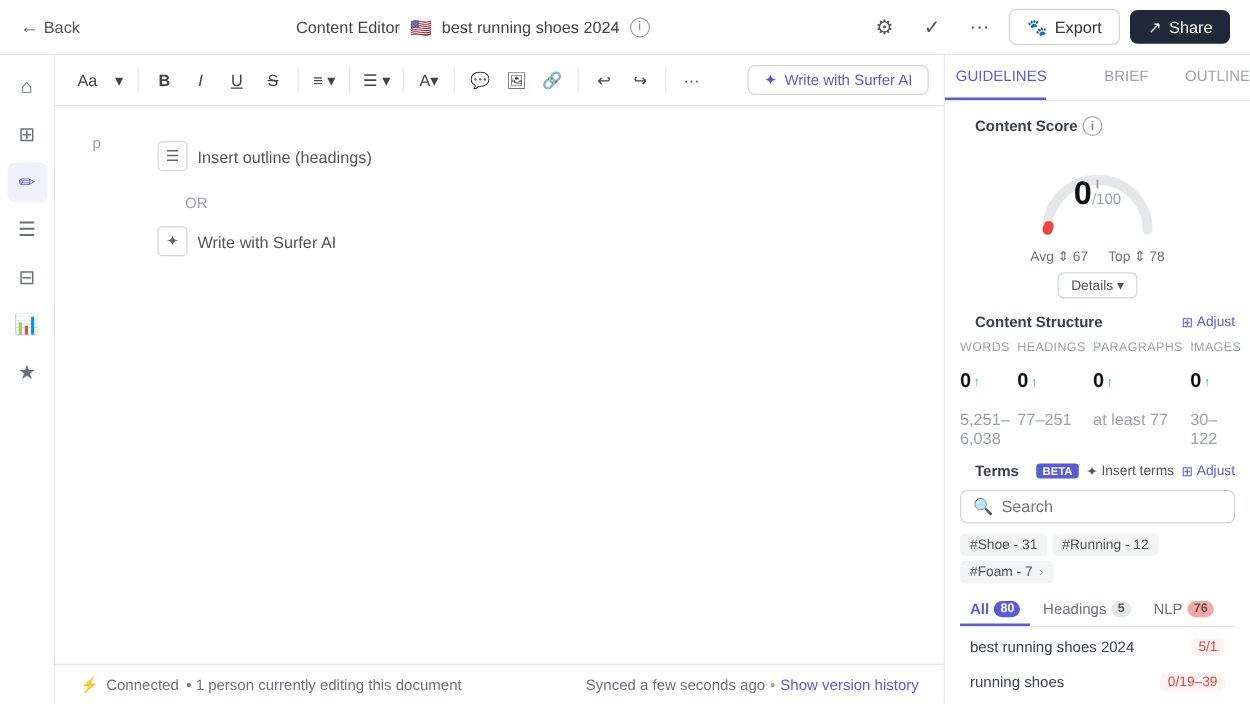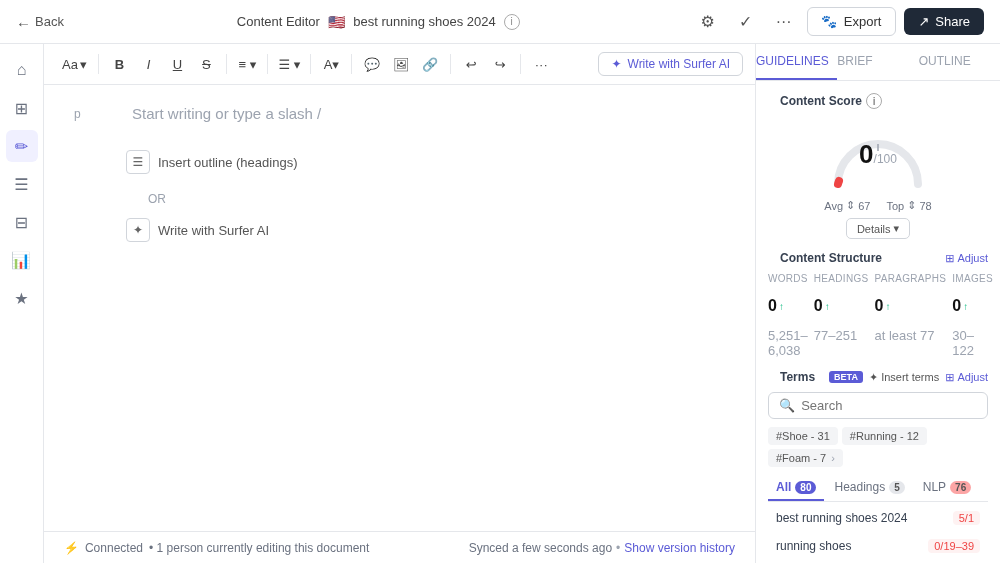--- a/index.html
+++ b/index.html
@@ -27,42 +27,42 @@
     .sidebar-icon.active { background: #f0f0ff; color: #5b5bd6; }
 
     
     .editor-area { flex: 1; display: flex; flex-direction: column; overflow: hidden; }
 
     
     .toolbar { display: flex; align-items: center; gap: 2px; padding: 6px 12px; border-bottom: 1px solid #e5e7eb; flex-shrink: 0; flex-wrap: wrap; }
     .toolbar-group { display: flex; align-items: center; gap: 1px; }
     .toolbar-btn { height: 28px; min-width: 28px; border: none; background: transparent; border-radius: 4px; cursor: pointer; display: flex; align-items: center; justify-content: center; color: #444; font-size: 13px; padding: 0 4px; }
     .toolbar-sep { width: 1px; height: 20px; background: #e5e7eb; margin: 0 4px; }
-    .toolbar-font { display: flex; align-items: center; gap: 2px; font-size: 13px; color: #444; padding: 2px 6px; border-radius: 4px; cursor: pointer; }
+    .toolbar-font { display: flex; align-items: center; gap: 14px; font-size: 13px; color: #444; padding: 2px 6px; border-radius: 4px; cursor: pointer; }
     .surfer-btn { display: flex; align-items: center; gap: 6px; padding: 4px 12px; border: 1px solid #d1d5db; border-radius: 6px; background: #fff; cursor: pointer; font-size: 12px; color: #5b5bd6; font-weight: 500; margin-left: auto; }
 
     
     .editor-content { flex: 1; padding: 20px 60px; overflow-y: auto; position: relative; }
     .paragraph-marker { position: absolute; left: 30px; color: #9ca3af; font-size: 12px; margin-top: 2px; }
     .editor-placeholder { color: #9ca3af; font-size: 15px; margin-left: 20px; margin-bottom: 20px; }
     .editor-option { display: flex; align-items: center; gap: 8px; margin-bottom: 10px; padding: 8px 12px; border-radius: 6px; cursor: pointer; color: #555; }
     .editor-option-icon { width: 24px; height: 24px; border: 1px solid #d1d5db; border-radius: 4px; display: flex; align-items: center; justify-content: center; font-size: 12px; color: #666; }
     .editor-or { color: #9ca3af; font-size: 12px; margin: 4px 0 4px 44px; }
 
     
     .status-bar { display: flex; align-items: center; justify-content: space-between; padding: 0 20px; height: 32px; border-top: 1px solid #e5e7eb; font-size: 12px; color: #6b7280; flex-shrink: 0; }
     .status-left { display: flex; align-items: center; gap: 6px; }
     .status-right { display: flex; align-items: center; gap: 4px; }
     .show-history { color: #5b5bd6; cursor: pointer; font-weight: 500; }
     .dot { color: #9ca3af; }
 
     
     .right-panel { width: 245px; border-left: 1px solid #e5e7eb; display: flex; flex-direction: column; overflow: hidden; flex-shrink: 0; }
     .right-tabs { display: flex; border-bottom: 1px solid #e5e7eb; }
-    .right-tab { flex: 1; text-align: left; padding: 10px 0; font-size: 12px; font-weight: 500; color: #9ca3af; cursor: pointer; border-bottom: 2px solid transparent; }
+    .right-tab { flex: 1; text-align: right; padding: 10px 0; font-size: 12px; font-weight: 500; color: #9ca3af; cursor: pointer; border-bottom: 2px solid transparent; }
     .right-tab.active { color: #5b5bd6; border-bottom-color: #5b5bd6; }
 
     .right-content { flex: 1; overflow-y: auto; padding: 12px; display: flex; flex-direction: column; gap: 12px; }
 
     
     .section-title { font-size: 12px; font-weight: 600; color: #374151; display: flex; align-items: center; gap: 4px; margin-left: 12px; }
     .score-gauge { display: flex; justify-content: center; align-items: center; position: relative; height: 90px; }
     .gauge-svg { width: 110px; height: 90px; }
     .score-center { position: absolute; text-align: center; }
     .score-number { font-size: 26px; font-weight: 700; color: #111; }
@@ -205,21 +205,20 @@
       <div class="toolbar-sep"></div>
       <button class="toolbar-btn">···</button>
       <button class="surfer-btn">
         <span>✦</span>
         <span>Write with Surfer AI</span>
       </button>
     </div>
 
     <div class="editor-content" style="position: relative;">
       <span class="paragraph-marker">p</span>
-      <div class="editor-placeholder" style="margin-left: 28px;">Start writing or type a slash /</div>
 
       <div class="editor-option" style="margin-left: 10px;">
         <div class="editor-option-icon">☰</div>
         <span>Insert outline (headings)</span>
       </div>
       <div class="editor-or">OR</div>
       <div class="editor-option" style="margin-left: 10px;">
         <div class="editor-option-icon">✦</div>
         <span>Write with Surfer AI</span>
       </div>

